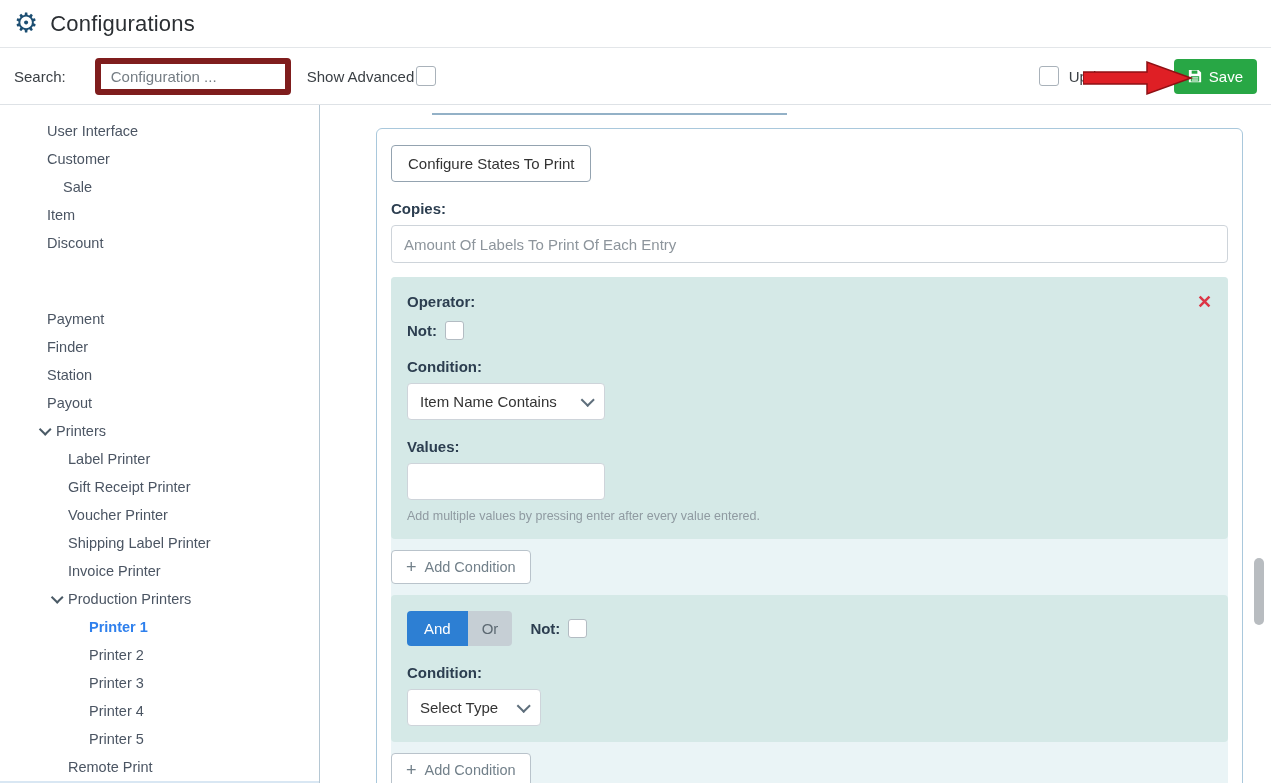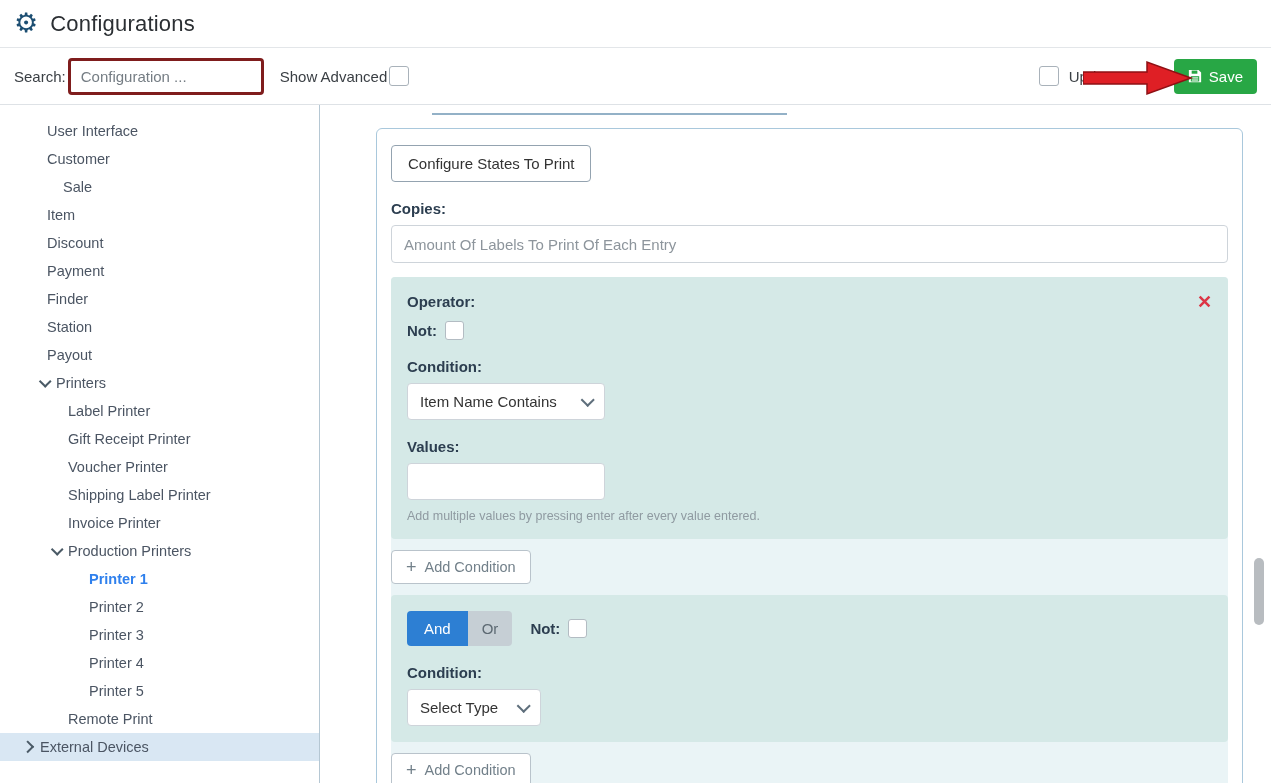--- a/index.html
+++ b/index.html
@@ -17,22 +17,22 @@
   .gear { font-size:27px; color:var(--gear-navy); line-height:1; }
   .page-title { font-size:22px; font-weight:500; color:#2b2f33; letter-spacing:.2px; }
 
   
   .toolbar {
     height:57px; display:flex; align-items:center; gap:2px;
     padding:0 14px; border-bottom:1px solid #dee2e6; position:relative; background:#fff;
   }
   .tb-label { font-size:15px; color:#3a3f44; }
   .search-input {
-    width:196px; height:37px; border:3px solid #7f1d1d; border-radius:4px;
-    padding:0 10px; font-size:15px; font-family:inherit; color:#333; outline:none;
+    width:196px; height:37px; border:6px solid #7f1d1d; border-radius:4px;
+    padding:0 10px; font-size:15px; font-family:inherit; color:#333; outline:none;margin-left:27px;
   }
   .search-input::placeholder { color:#757d84; }
   .adv-label { margin-left:14px; font-size:15px; color:#3a3f44; }
   .cb {
     display:inline-block; width:20px; height:20px; background:#fff;
     border:1px solid #a9b2ba; border-radius:3px; flex-shrink:0; cursor:pointer;
   }
   .toolbar-right { margin-left:auto; display:flex; align-items:center; gap:10px; }
   .save-btn {
     display:flex; align-items:center; gap:7px; background:var(--accent-green);
@@ -173,21 +173,21 @@
       </div>
       <div class="sb-item" style="padding-left: 47px; margin-left: 16px;">
         <span>Sale</span>
       </div>
       <div class="sb-item" style="padding-left: 47px;">
         <span>Item</span>
       </div>
       <div class="sb-item" style="padding-left: 47px;">
         <span>Discount</span>
       </div>
-      <div class="sb-item" style="padding-left: 47px;">
+      <div class="sb-item" style="padding-left: 47px; margin-top: 48px;">
         <span>Payment</span>
       </div>
       <div class="sb-item" style="padding-left: 47px;">
         <span>Finder</span>
       </div>
       <div class="sb-item" style="padding-left: 47px;">
         <span>Station</span>
       </div>
       <div class="sb-item" style="padding-left: 47px;">
         <span>Payout</span>

